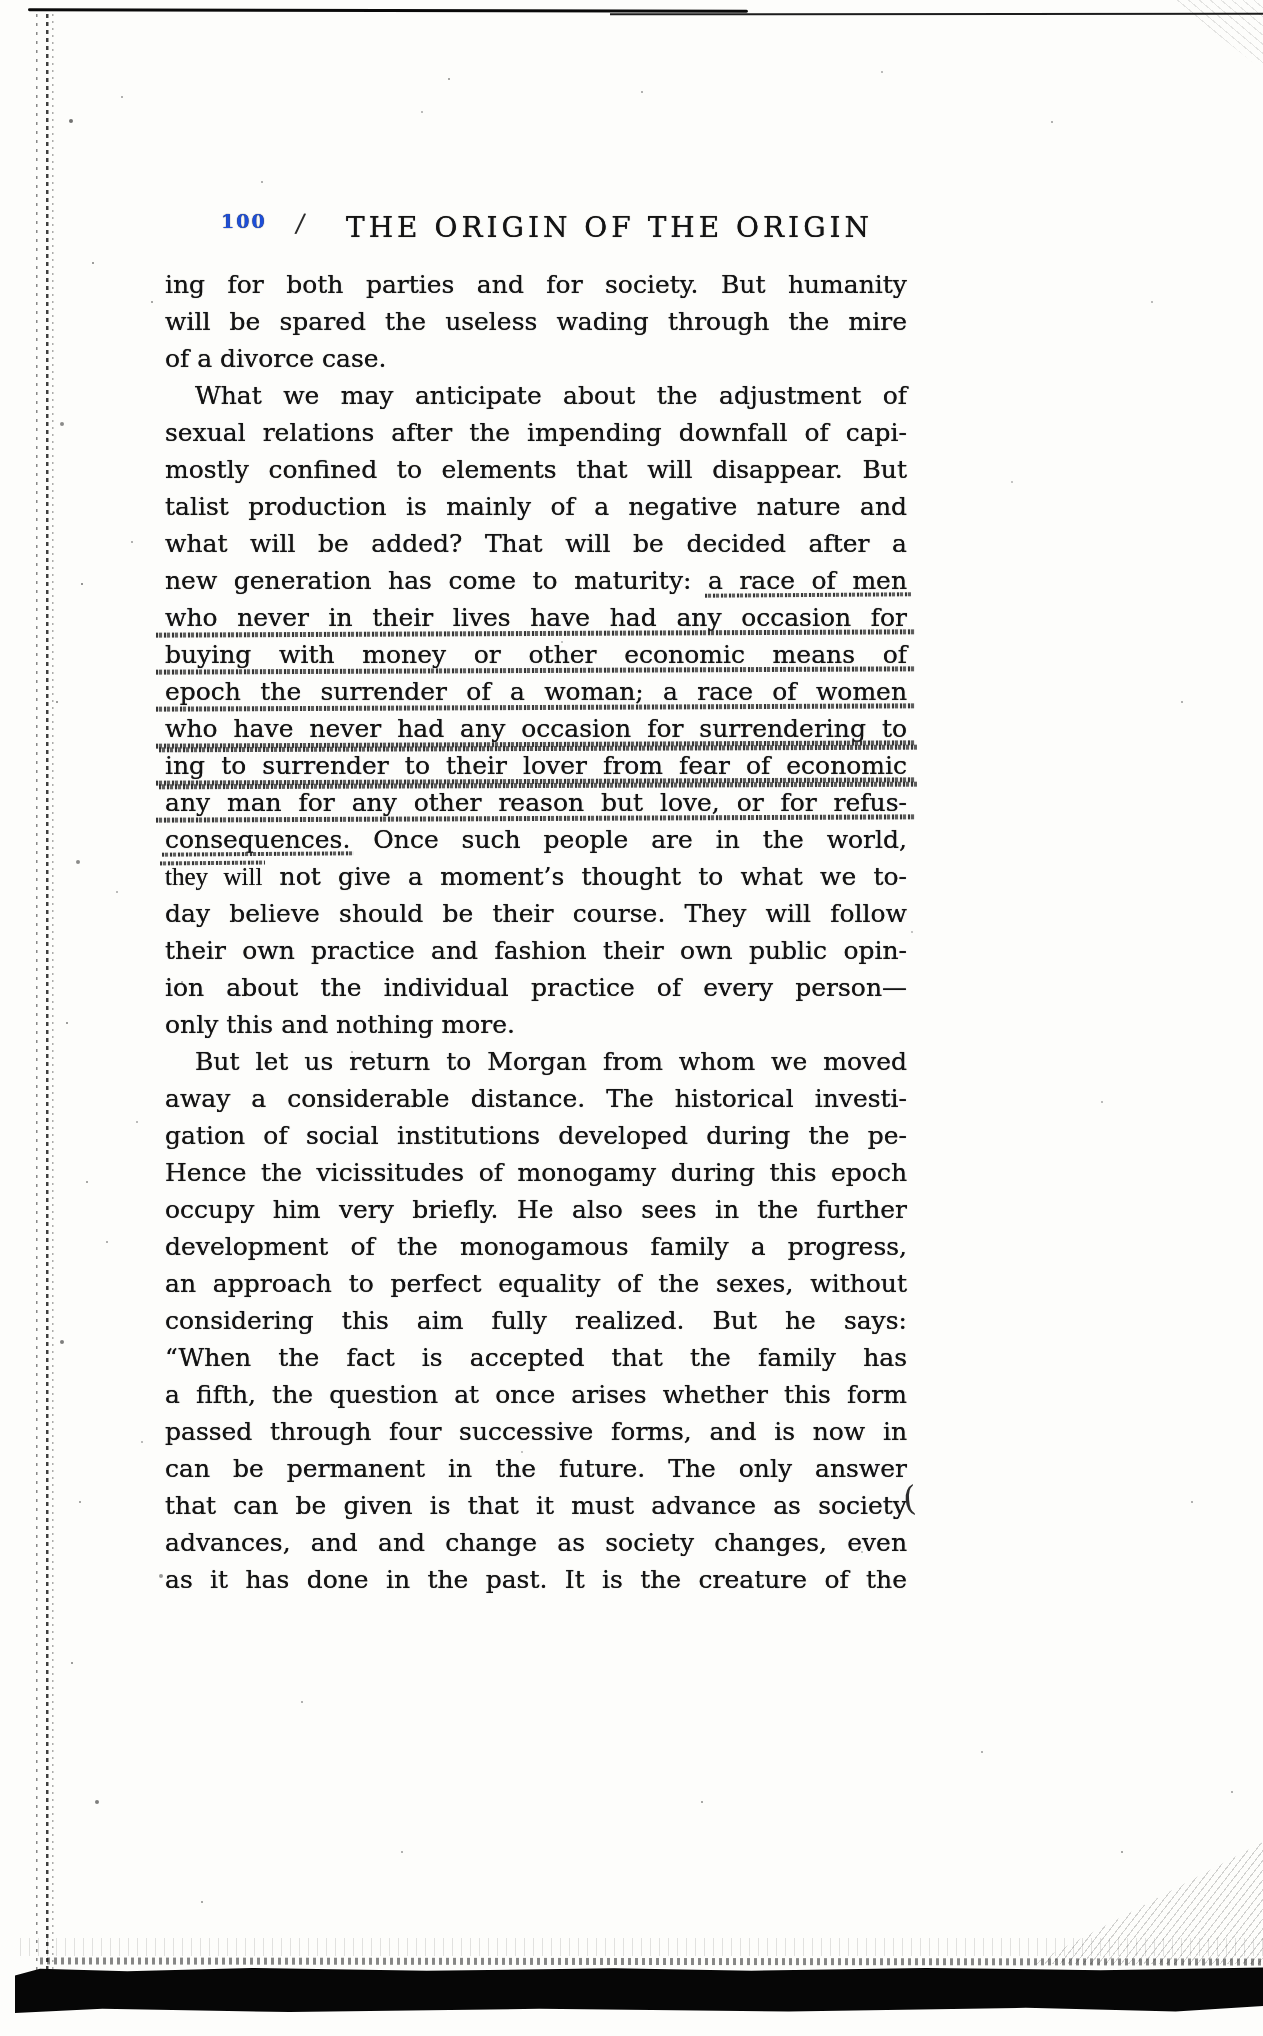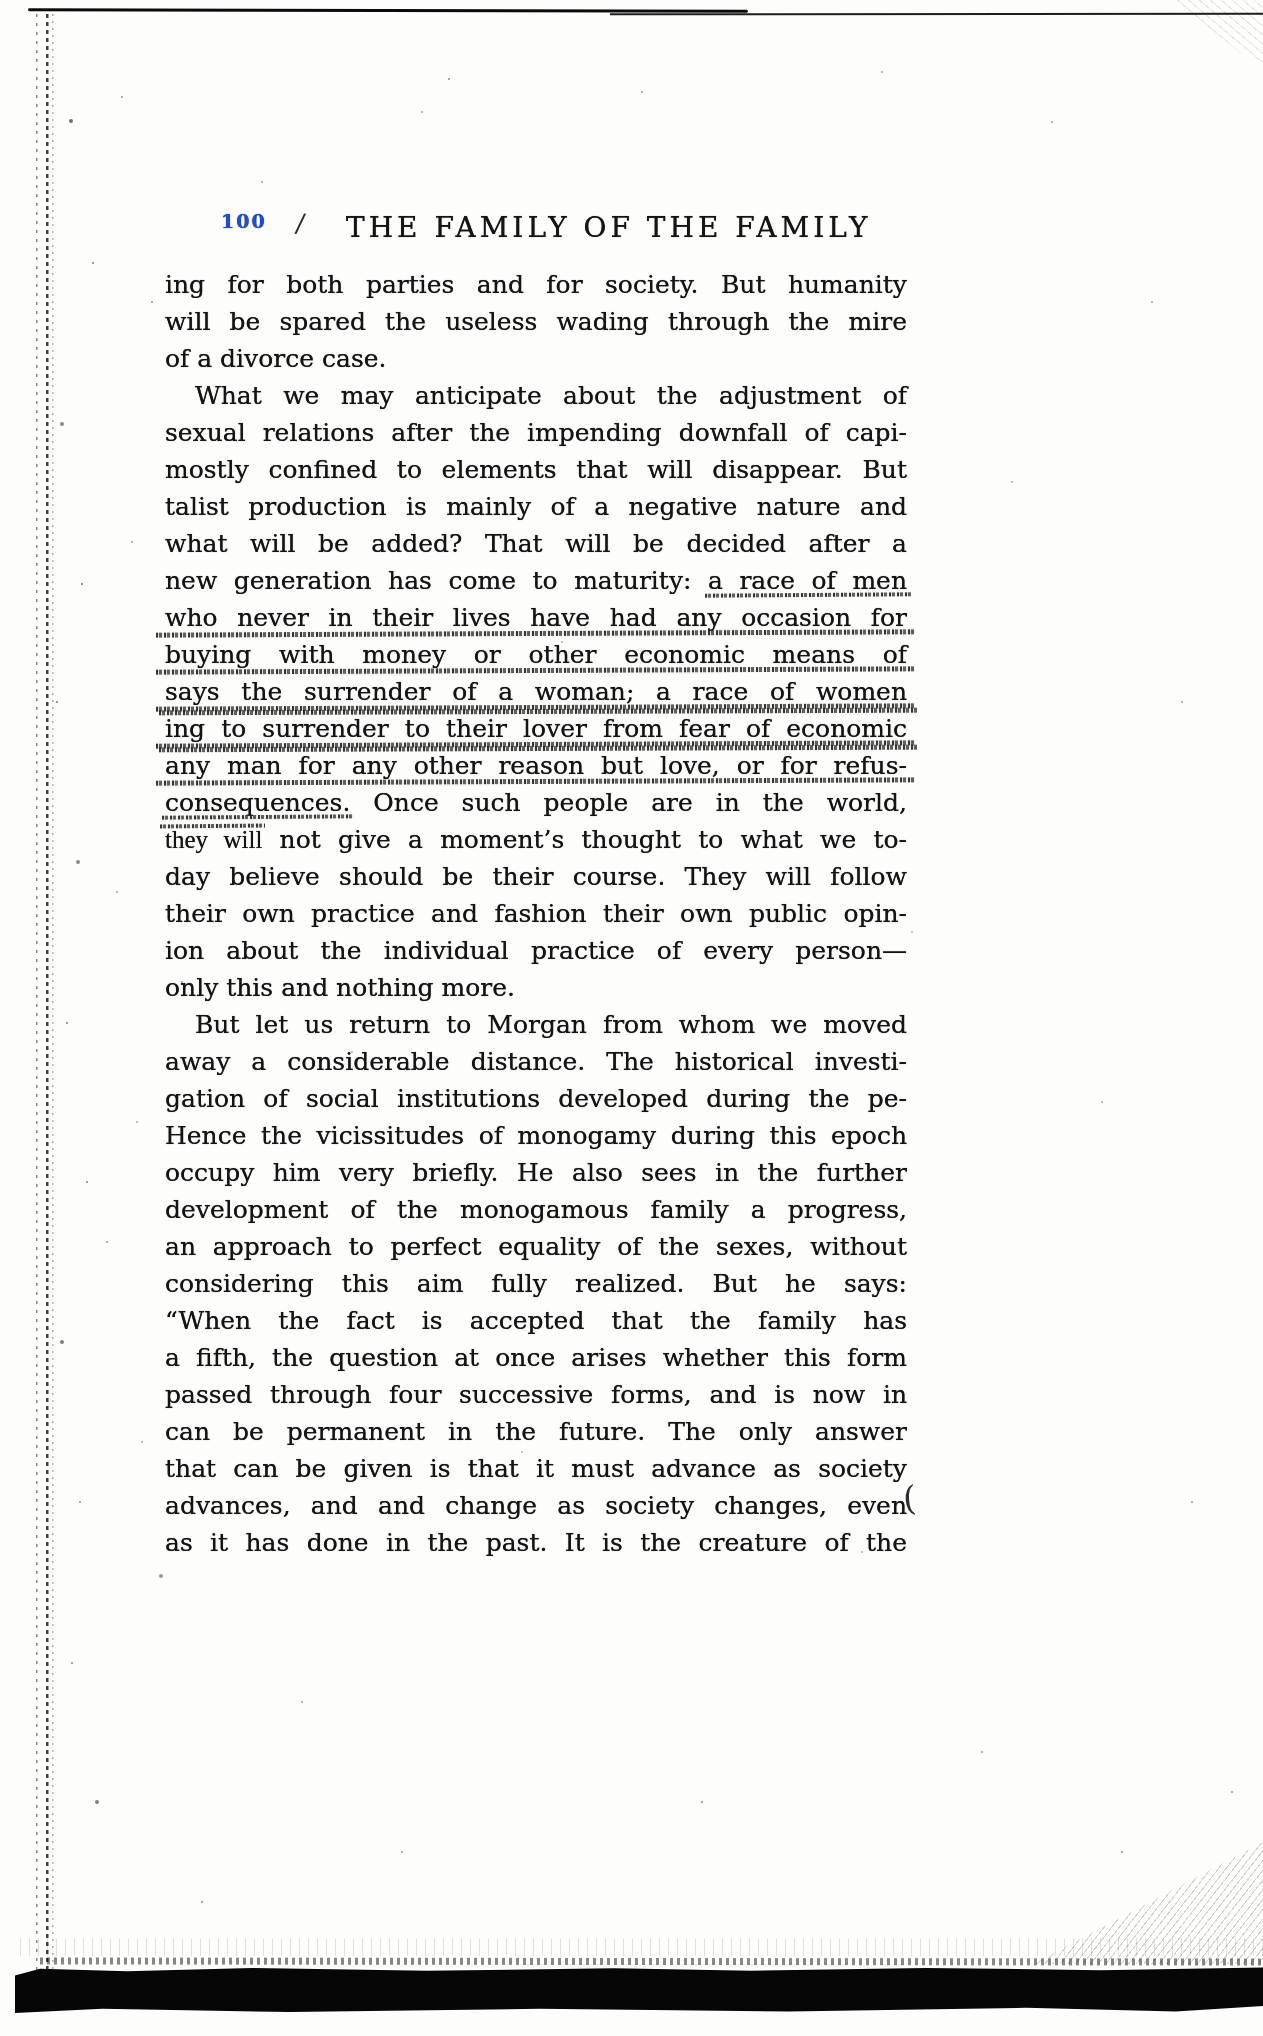--- a/index.html
+++ b/index.html
@@ -116,35 +116,36 @@
 <div class="page">
 
   <div class="top-rule-a"></div>
   <div class="top-rule-b"></div>
   <div class="binding-edge"></div>
   <div class="corner-speckle-top"></div>
   <div class="speckles"></div>
 
   <div class="page-number">100</div>
   <div class="margin-mark-header">/</div>
-  <div class="running-header">THE FAMILY OF THE FAMILY</div>
+  <div class="running-header">THE ORIGIN OF THE ORIGIN</div>
 
   <div class="text-block">
       <div class="line">ing for both parties and for society. But humanity</div>
       <div class="line">will be spared the useless wading through the mire</div>
       <div class="line end">of a divorce case.</div>
       <div class="line ind">What we may anticipate about the adjustment of</div>
       <div class="line">sexual relations after the impending downfall of capi-</div>
       <div class="line">mostly confined to elements that will disappear. But</div>
       <div class="line">talist production is mainly of a negative nature and</div>
       <div class="line">what will be added? That will be decided after a</div>
       <div class="line"><span class="">new generation has come to maturity: </span><span class="seg-u">a race of men</span></div>
       <div class="line ul">who never in their lives have had any occasion for</div>
       <div class="line ul">buying with money or other economic means of</div>
-      <div class="line ul">says the surrender of a woman; a race of women</div>
+      <div class="line ul">epoch the surrender of a woman; a race of women</div>
+      <div class="line ul">who have never had any occasion for surrendering to</div>
       <div class="line ul ol">ing to surrender to their lover from fear of economic</div>
       <div class="line ul ol">any man for any other reason but love, or for refus-</div>
       <div class="line"><span class="seg-u">consequences.</span><span class=""> Once such people are in the world,</span></div>
       <div class="line"><span class=" seg-o">they will</span><span class=""> not give a moment’s thought to what we to-</span></div>
       <div class="line">day believe should be their course. They will follow</div>
       <div class="line">their own practice and fashion their own public opin-</div>
       <div class="line">ion about the individual practice of every person—</div>
       <div class="line end">only this and nothing more.</div>
       <div class="line ind">But let us return to Morgan from whom we moved</div>
       <div class="line">away a considerable distance. The historical investi-</div>

